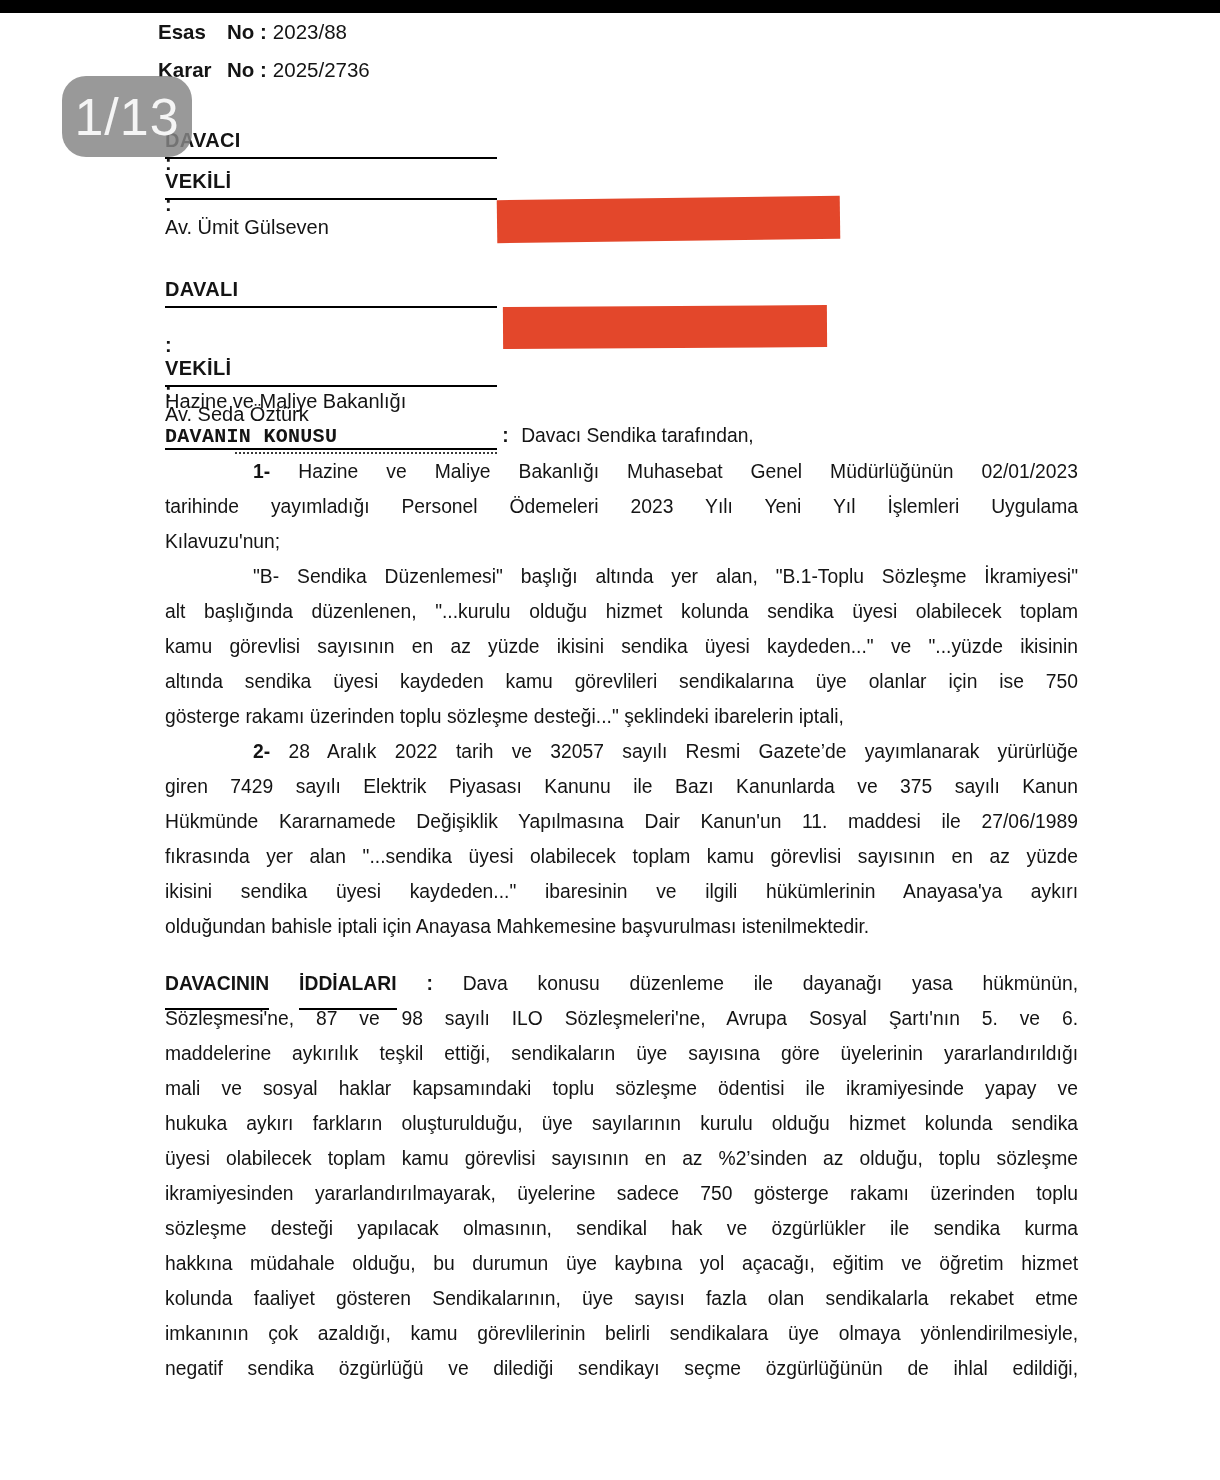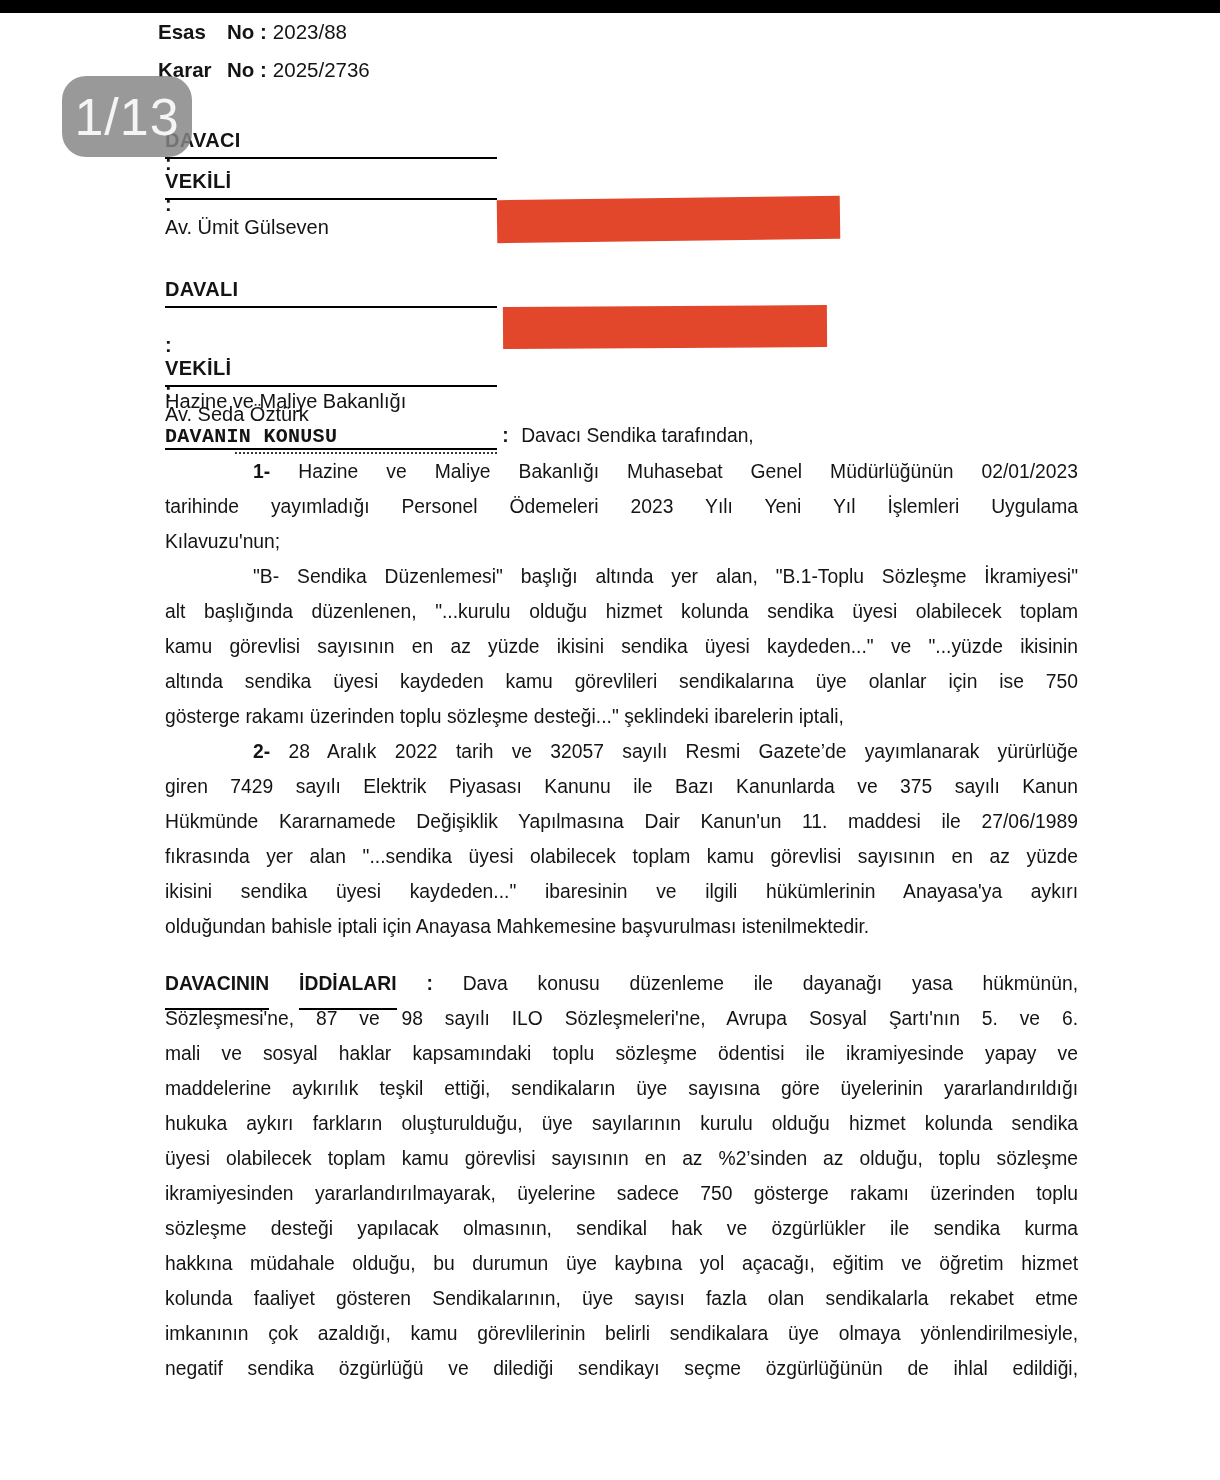--- a/index.html
+++ b/index.html
@@ -116,22 +116,22 @@
           <div class="jline indent"><span class="b">2-</span><span> 28 Aralık 2022 tarih ve 32057 sayılı Resmi Gazete’de yayımlanarak yürürlüğe</span></div>
           <div class="jline"><span>giren 7429 sayılı Elektrik Piyasası Kanunu ile Bazı Kanunlarda ve 375 sayılı Kanun</span></div>
           <div class="jline"><span>Hükmünde Kararnamede Değişiklik Yapılmasına Dair Kanun'un 11. maddesi ile 27/06/1989</span></div>
           <div class="jline"><span>fıkrasında yer alan "...sendika üyesi olabilecek toplam kamu görevlisi sayısının en az yüzde</span></div>
           <div class="jline"><span>ikisini sendika üyesi kaydeden..." ibaresinin ve ilgili hükümlerinin Anayasa'ya aykırı</span></div>
           <div class="jline last"><span>olduğundan bahisle iptali için Anayasa Mahkemesine başvurulması istenilmektedir.</span></div>
         </div>
         <div class="para gap-top">
           <div class="jline"><span class="bu">DAVACININ</span><span> </span><span class="bu">İDDİALARI</span><span class="b">&nbsp;:</span><span> Dava konusu düzenleme ile dayanağı yasa hükmünün,</span></div>
           <div class="jline"><span>Sözleşmesi'ne, 87 ve 98 sayılı ILO Sözleşmeleri'ne, Avrupa Sosyal Şartı'nın 5. ve 6.</span></div>
+          <div class="jline"><span>maddelerine aykırılık teşkil ettiği, sendikaların üye sayısına göre üyelerinin yararlandırıldığı</span></div>
           <div class="jline"><span>mali ve sosyal haklar kapsamındaki toplu sözleşme ödentisi ile ikramiyesinde yapay ve</span></div>
-          <div class="jline"><span>maddelerine aykırılık teşkil ettiği, sendikaların üye sayısına göre üyelerinin yararlandırıldığı</span></div>
           <div class="jline"><span>hukuka aykırı farkların oluşturulduğu, üye sayılarının kurulu olduğu hizmet kolunda sendika</span></div>
           <div class="jline"><span>üyesi olabilecek toplam kamu görevlisi sayısının en az %2’sinden az olduğu, toplu sözleşme</span></div>
           <div class="jline"><span>ikramiyesinden yararlandırılmayarak, üyelerine sadece 750 gösterge rakamı üzerinden toplu</span></div>
           <div class="jline"><span>sözleşme desteği yapılacak olmasının, sendikal hak ve özgürlükler ile sendika kurma</span></div>
           <div class="jline"><span>hakkına müdahale olduğu, bu durumun üye kaybına yol açacağı,  eğitim ve öğretim hizmet</span></div>
           <div class="jline"><span>kolunda faaliyet gösteren Sendikalarının, üye  sayısı fazla olan sendikalarla rekabet etme</span></div>
           <div class="jline"><span>imkanının çok azaldığı,  kamu görevlilerinin belirli  sendikalara üye olmaya  yönlendirilmesiyle,</span></div>
           <div class="jline"><span>negatif sendika özgürlüğü ve dilediği sendikayı seçme özgürlüğünün de ihlal edildiği,</span></div>
         </div>
       </div>

